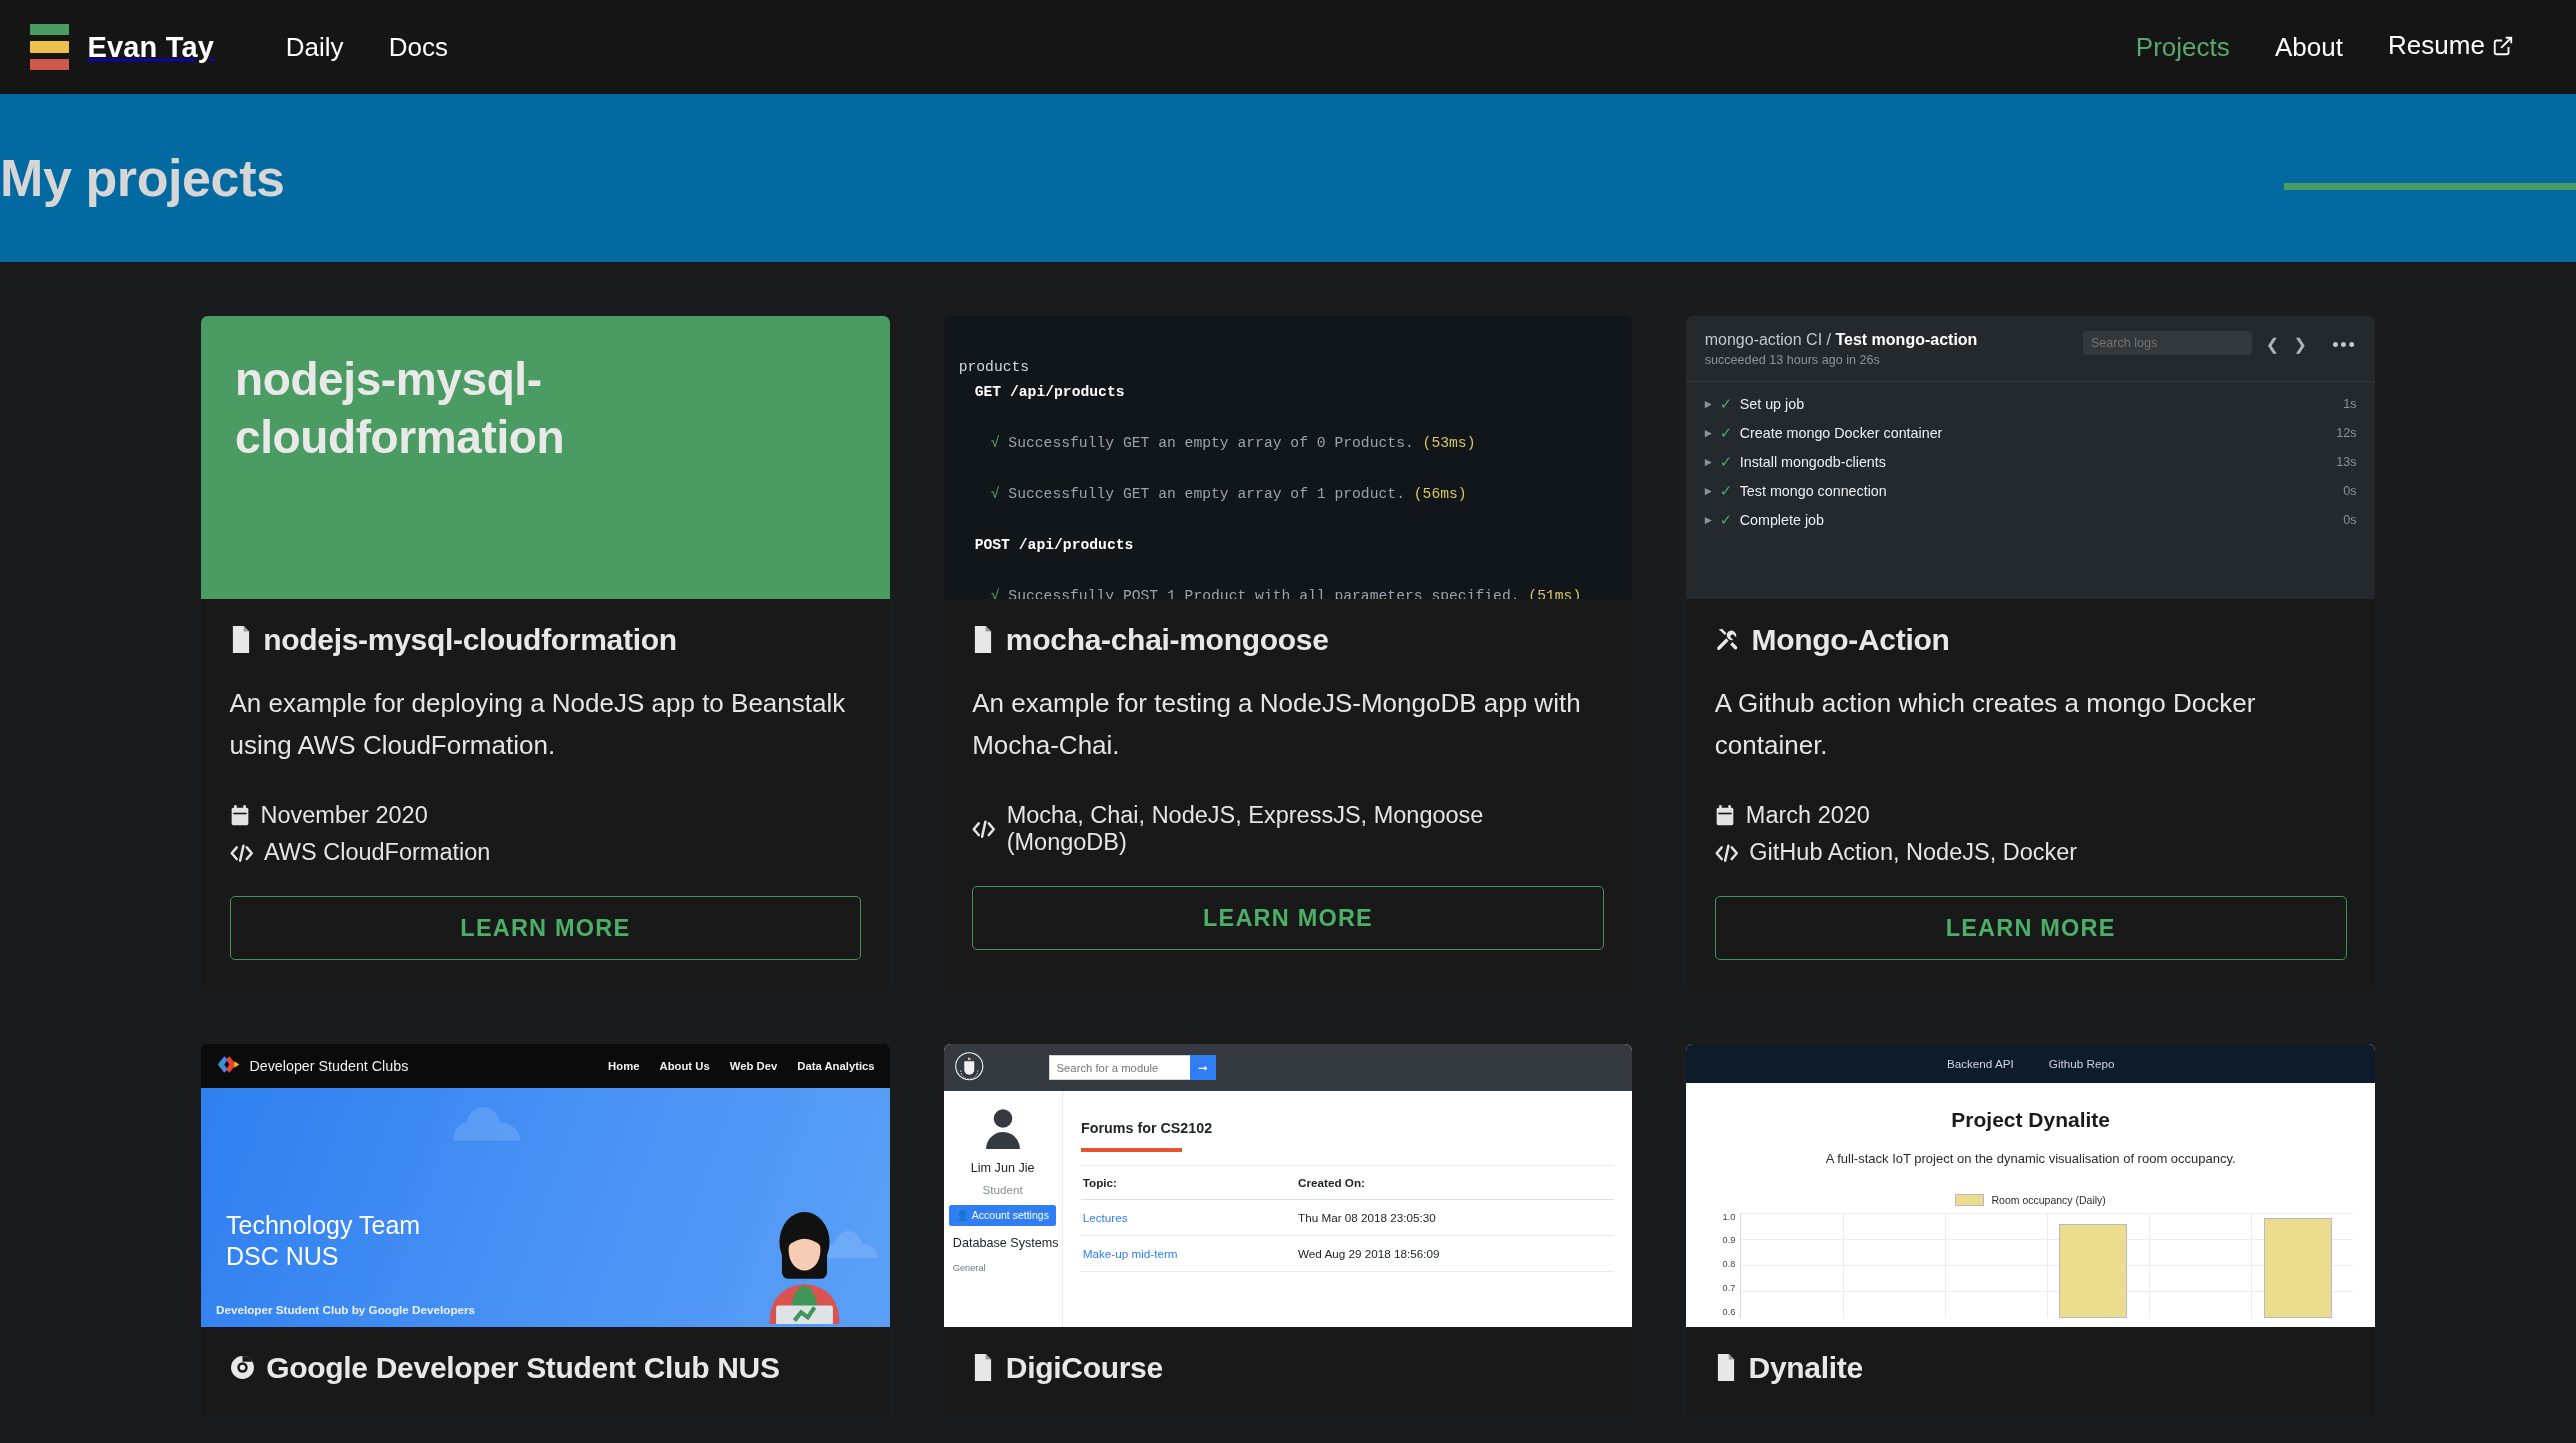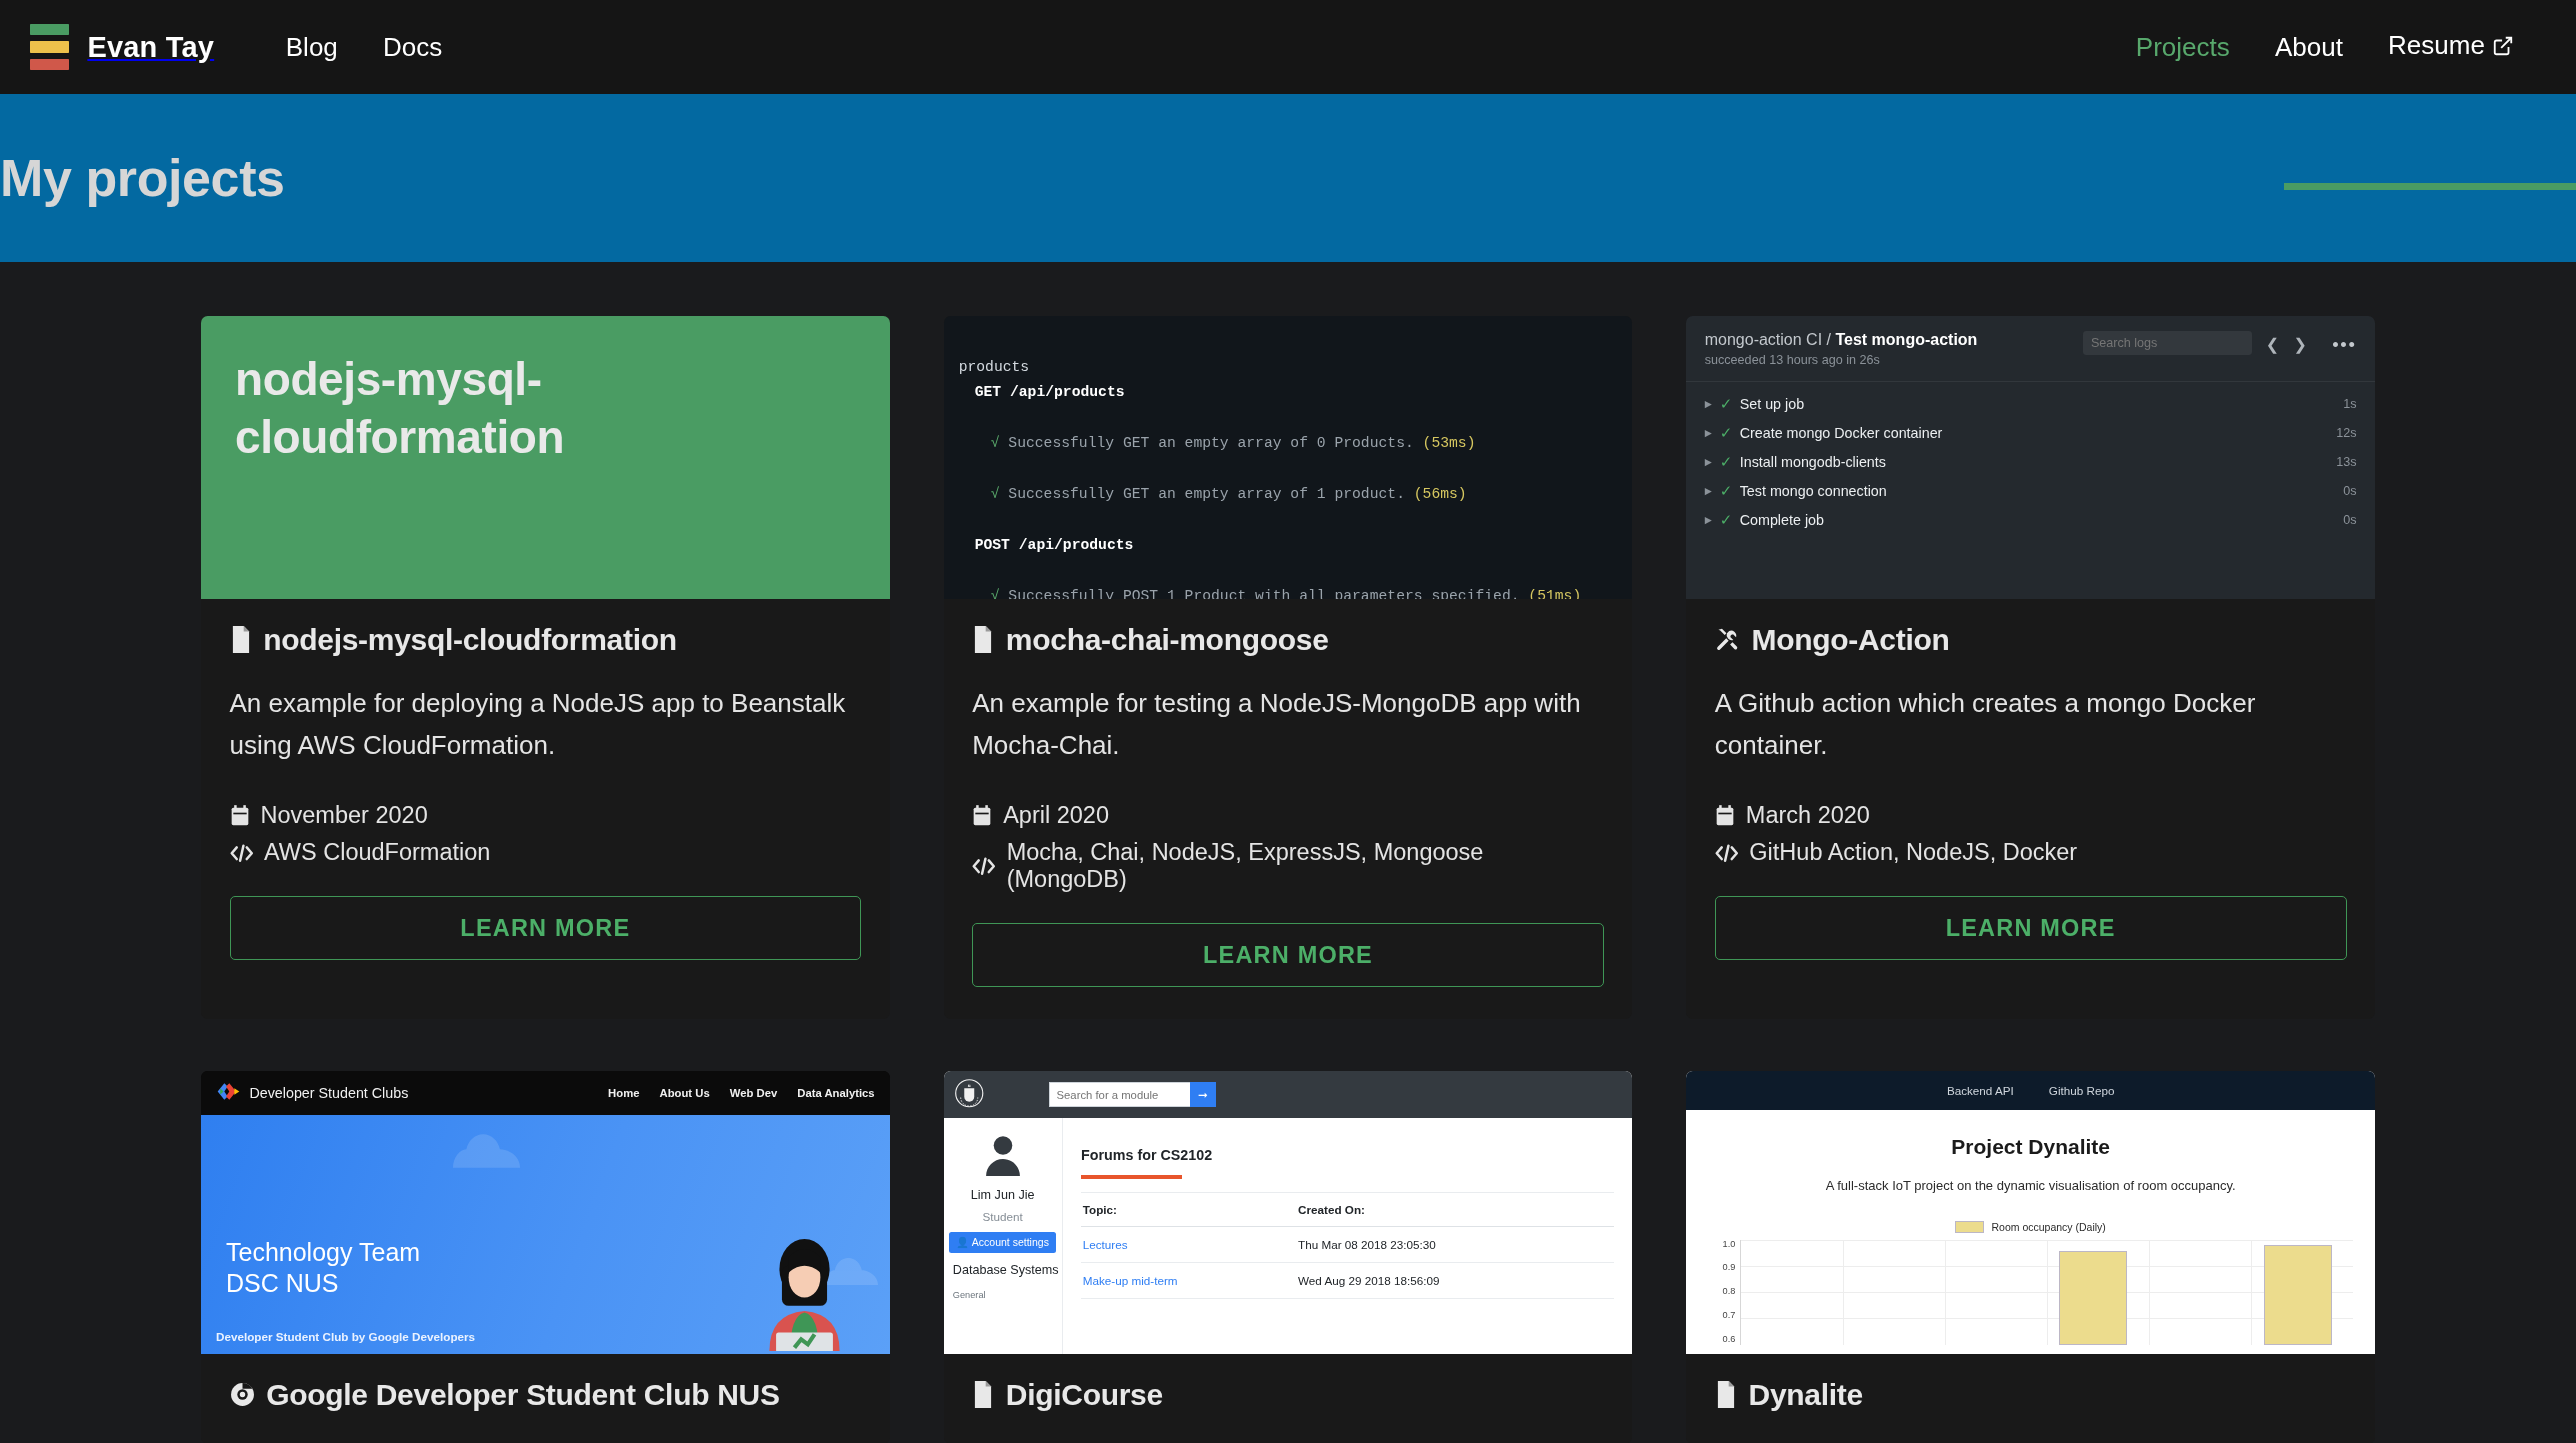--- a/index.html
+++ b/index.html
@@ -282,21 +282,21 @@
 <div class="navbar">
   <a class="brand" href="#">
     <span class="logo">
       <i class="b1"></i>
         <i class="b2"></i>
         <i class="b3"></i>
     </span>
     <span class="brand-name">Evan Tay</span>
   </a>
   <div class="nav-left">
-    <a class="nav-link" href="#">Blog</a>
+    <a class="nav-link" href="#">Daily</a>
     <a class="nav-link" href="#">Docs</a>
   </div>
   <div class="nav-right">
     <a class="nav-link active" href="#">Projects</a>
     <a class="nav-link" href="#">About</a>
     <a class="nav-link" href="#"><span>Resume</span><span class="ext-icon"><svg width="22" height="22" viewBox="0 0 24 24" fill="none" stroke="#ffffff" stroke-width="2">
             <path d="M18 13v6a2 2 0 0 1-2 2H5a2 2 0 0 1-2-2V8a2 2 0 0 1 2-2h6"></path>
             <path d="M15 3h6v6"></path>
             <path d="M10 14L21 3"></path>
           </svg></span></a>
@@ -380,31 +380,20 @@
           <span class="icon">
               <svg width="22" height="27" viewBox="0 0 24 30" fill="#e8e8e8">
                 <path d="M3 0h12l6 6v24H3z"></path>
                 <path d="M15 0l6 6h-6z" fill="#9a9a9a"></path>
               </svg>
             </span>
           <span>mocha-chai-mongoose</span>
         </div>
         <div class="card-desc">An example for testing a NodeJS-MongoDB app with Mocha-Chai.</div>
         <div class="card-meta">
-          <div class="meta-row">
-            <span class="icon">
-                <svg width="20" height="22" viewBox="0 0 24 26" fill="#e4e4e4">
-                  <rect x="2" y="3" width="20" height="21" rx="2"></rect>
-                  <rect x="5" y="0" width="3" height="5"></rect>
-                  <rect x="16" y="0" width="3" height="5"></rect>
-                  <rect x="4" y="9" width="16" height="2" fill="#191919"></rect>
-                </svg>
-              </span>
-            <span>April 2020</span>
-          </div>
           <div class="meta-row">
             <span class="icon">
                 <svg width="23.5" height="18.4" viewBox="0 0 28 22" fill="none" stroke="#e4e4e4" stroke-width="3" stroke-linecap="round" stroke-linejoin="round">
                   <path d="M8 4L2 11l6 7"></path>
                   <path d="M20 4l6 7-6 7"></path>
                   <path d="M16 2l-4 18"></path>
                 </svg>
               </span>
             <span>Mocha, Chai, NodeJS, ExpressJS, Mongoose (MongoDB)</span>
           </div>

